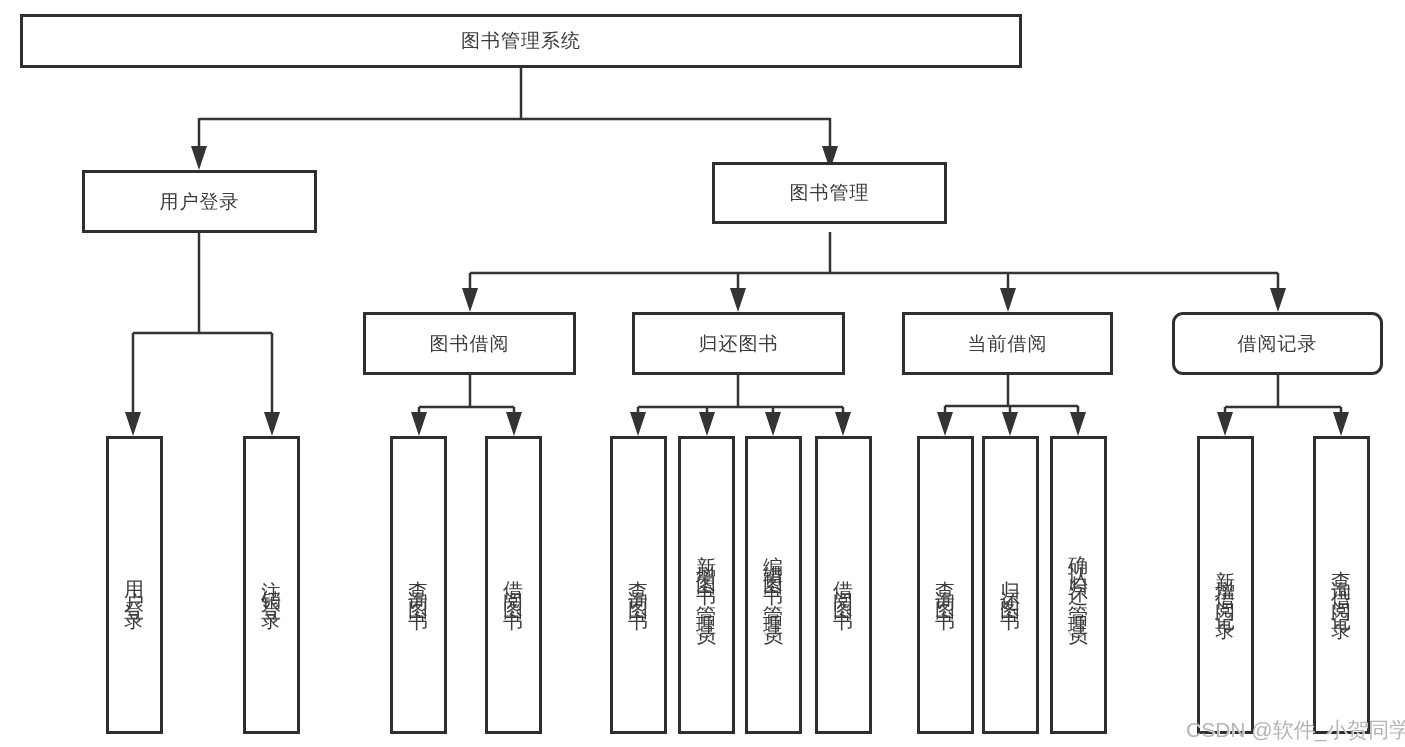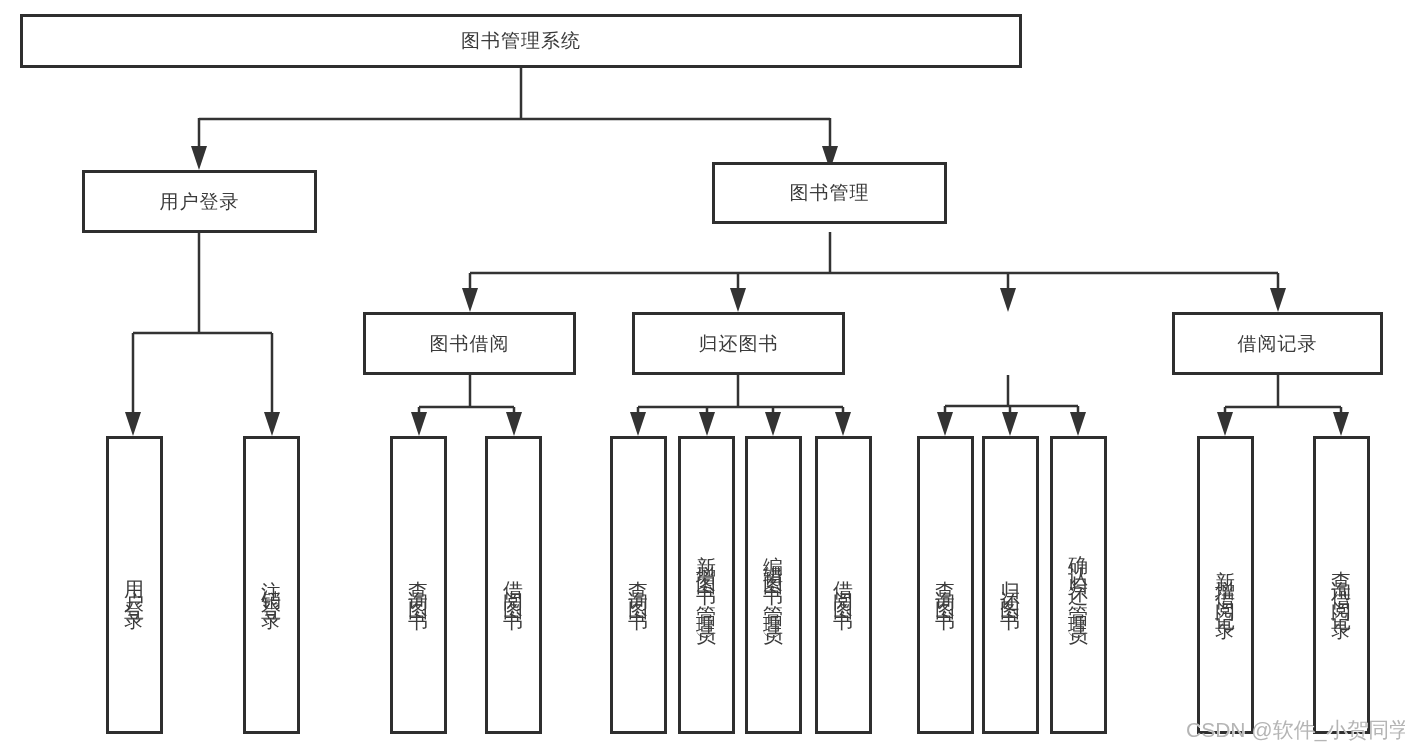--- a/index.html
+++ b/index.html
@@ -39,21 +39,21 @@
     line-height:1;
     white-space:nowrap;
   }
   
   #n-root{left:20px;top:14px;width:1002px;height:54px;}
   #n-login{left:82px;top:170px;width:235px;height:63px;}
   #n-mgmt{left:712px;top:162px;width:235px;height:62px;}
   #n-newbook{left:363px;top:312px;width:213px;height:63px;}
   #n-borrow{left:632px;top:312px;width:213px;height:63px;}
   #n-current{left:902px;top:312px;width:211px;height:63px;}
-  #n-record{left:1172px;top:312px;width:211px;height:63px;}
+  #n-record{left:1172px;top:312px;width:211px;height:63px;border-radius:11px;}
   
   #lf-1{left:106px;}  #lf-2{left:243px;}
   #lf-3{left:390px;}  #lf-4{left:485px;}
   #lf-5{left:610px;}  #lf-6{left:678px;}
   #lf-7{left:745px;}  #lf-8{left:815px;}
   #lf-9{left:917px;}  #lf-10{left:982px;}
   #lf-11{left:1050px;}
   #lf-12{left:1197px;} #lf-13{left:1313px;}
   .watermark{
     position:absolute;
@@ -146,20 +146,23 @@
   <div id="n-mgmt" class="node hnode">
     <span>图书管理</span>
   </div>
 
   <div id="n-newbook" class="node hnode">
     <span>图书借阅</span>
   </div>
   <div id="n-borrow" class="node hnode">
     <span>归还图书</span>
   </div>
+  <div id="n-current" class="node hnode">
+    <span>当前借阅</span>
+  </div>
   <div id="n-record" class="node hnode">
     <span>借阅记录</span>
   </div>
 
   <div id="lf-1" class="node leaf">
     <span class="vtext">用户登录</span>
   </div>
   <div id="lf-2" class="node leaf">
     <span class="vtext">注销登录</span>
   </div>

